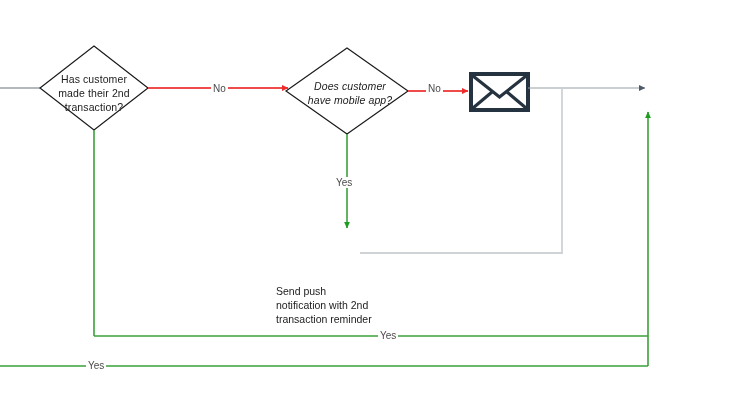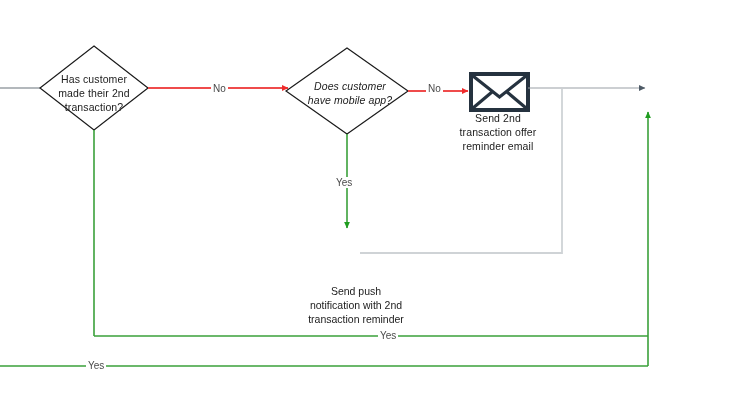--- a/index.html
+++ b/index.html
@@ -39,21 +39,21 @@
     color: #4a4a4a;
     font-size: 10px;
     line-height: 11px;
     background: #ffffff;
     padding: 0 2px;
     text-align: center;
     white-space: nowrap;
   }
   .caption-text {
     position: absolute;
-    text-align: center;
+    text-align: left;
     color: #1b1b1b;
     font-size: 10.5px;
     line-height: 14px;
     white-space: pre-line;
   }
   .diamond-label-1 { left: 34px; top: 72px; width: 120px; }
   .diamond-label-2 { left: 290px; top: 79px; width: 120px; font-style: italic; }
   .email-label     { left: 441px; top: 111px; width: 114px; }
   .push-label      { left: 276px; top: 284px; width: 160px; }
   .lbl-no-1  { left: 211px; top: 83px; }
@@ -112,23 +112,20 @@
     <path d="M648,366 L648,112" fill="none" stroke="#3aa03a" stroke-width="1.6" marker-end="url(#arw-green)"></path>
   </svg>
 
   <div class="node-text diamond-label-1">Has customer
 made their 2nd
 transaction?</div>
 
   <div class="node-text diamond-label-2">Does customer
 have mobile app?</div>
 
-  <div class="node-text email-label">Send 2nd
-transaction offer
-reminder email</div>
 
   <div class="caption-text push-label">Send push
 notification with 2nd
 transaction reminder</div>
 
   <div class="edge-label lbl-no-1">No</div>
 
   <div class="edge-label lbl-no-2">No</div>
 
   <div class="edge-label lbl-yes-mid">Yes</div>

